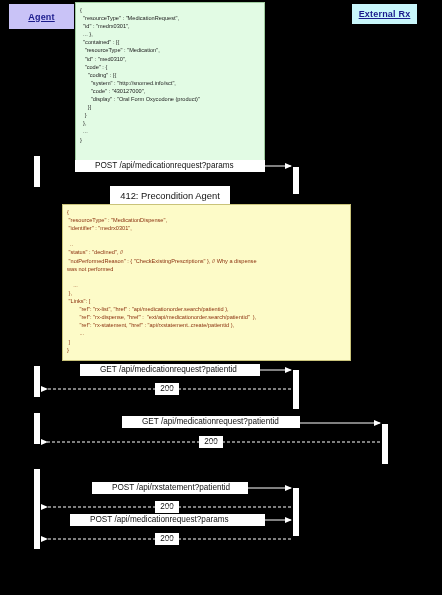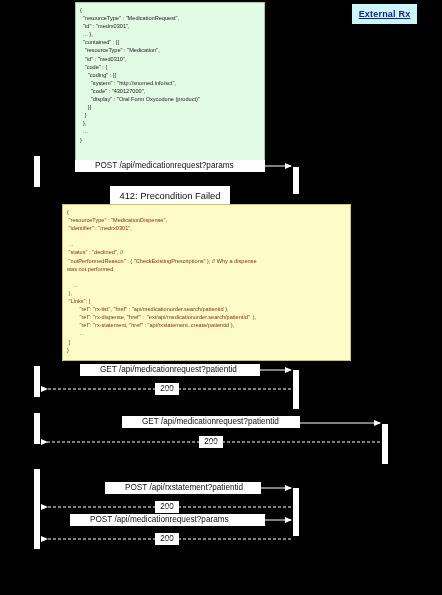--- a/index.html
+++ b/index.html
@@ -154,20 +154,23 @@
 
   <div class="activation" style="left:33px; top:365px; height:33px;"></div>
   <div class="activation" style="left:292px; top:369px; height:41px;"></div>
 
   <div class="activation" style="left:33px; top:412px; height:33px;"></div>
   <div class="activation" style="left:381px; top:423px; height:42px;"></div>
 
   <div class="activation" style="left:33px; top:468px; height:82px;"></div>
   <div class="activation" style="left:292px; top:487px; height:50px;"></div>
 
+  <div class="actor" id="actor-agent">
+    <span class="actor-label">Agent</span>
+  </div>
 
 
   <div class="actor" id="actor-externalrx">
     <span class="actor-label">External Rx</span>
   </div>
 
   <div class="note" id="note-request">{
   "resourceType" : "MedicationRequest",
   "id" : "medrx0301",
   ... },
@@ -180,21 +183,21 @@
        "code" : "430127000",
        "display" : "Oral Form Oxycodone (product)"
      }]
    }
   },
   ...
 }</div>
 
   <div class="msg" style="left:75px; top:160px; width:190px;">POST /api/medicationrequest?params</div>
 
-  <div id="frame-412">412: Precondition Failed</div>
+  <div id="frame-412">412: Precondition Agent</div>
 
   <div class="note" id="note-response">{
  "resourceType" : "MedicationDispense",
  "identifier" : "medrx0301",
 
   ..
  "status" : "declined", //
  "notPerformedReason" : { "CheckExistingPrescriptions" }, // Why a dispense
 was not performed
 
@@ -207,21 +210,21 @@
         ...
  ]
 }</div>
 
   <div class="msg" style="left:80px; top:364px; width:180px;">GET /api/medicationrequest?patientid</div>
   <div class="ret" style="left:155px; top:383px; width:24px;">200</div>
 
   <div class="msg" style="left:122px; top:416px; width:178px;">GET /api/medicationrequest?patientid</div>
   <div class="ret" style="left:199px; top:436px; width:24px;">200</div>
 
-  <div class="msg" style="left:105px; top:482px; width:156px;">POST /api/rxstatement?patientid</div>
+  <div class="msg" style="left:92px; top:482px; width:156px;">POST /api/rxstatement?patientid</div>
   <div class="ret" style="left:155px; top:501px; width:24px;">200</div>
 
   <div class="msg" style="left:70px; top:514px; width:195px;">POST /api/medicationrequest?params</div>
   <div class="ret" style="left:155px; top:533px; width:24px;">200</div>
 
   <svg id="arrows" viewBox="0 0 442 595" xmlns="http://www.w3.org/2000/svg">
     <defs>
       <marker id="ah" markerWidth="7" markerHeight="7" refX="6" refY="3" orient="auto" markerUnits="strokeWidth">
         <path d="M0,0 L7,3 L0,6 z" fill="#ffffff"></path>
       </marker>

